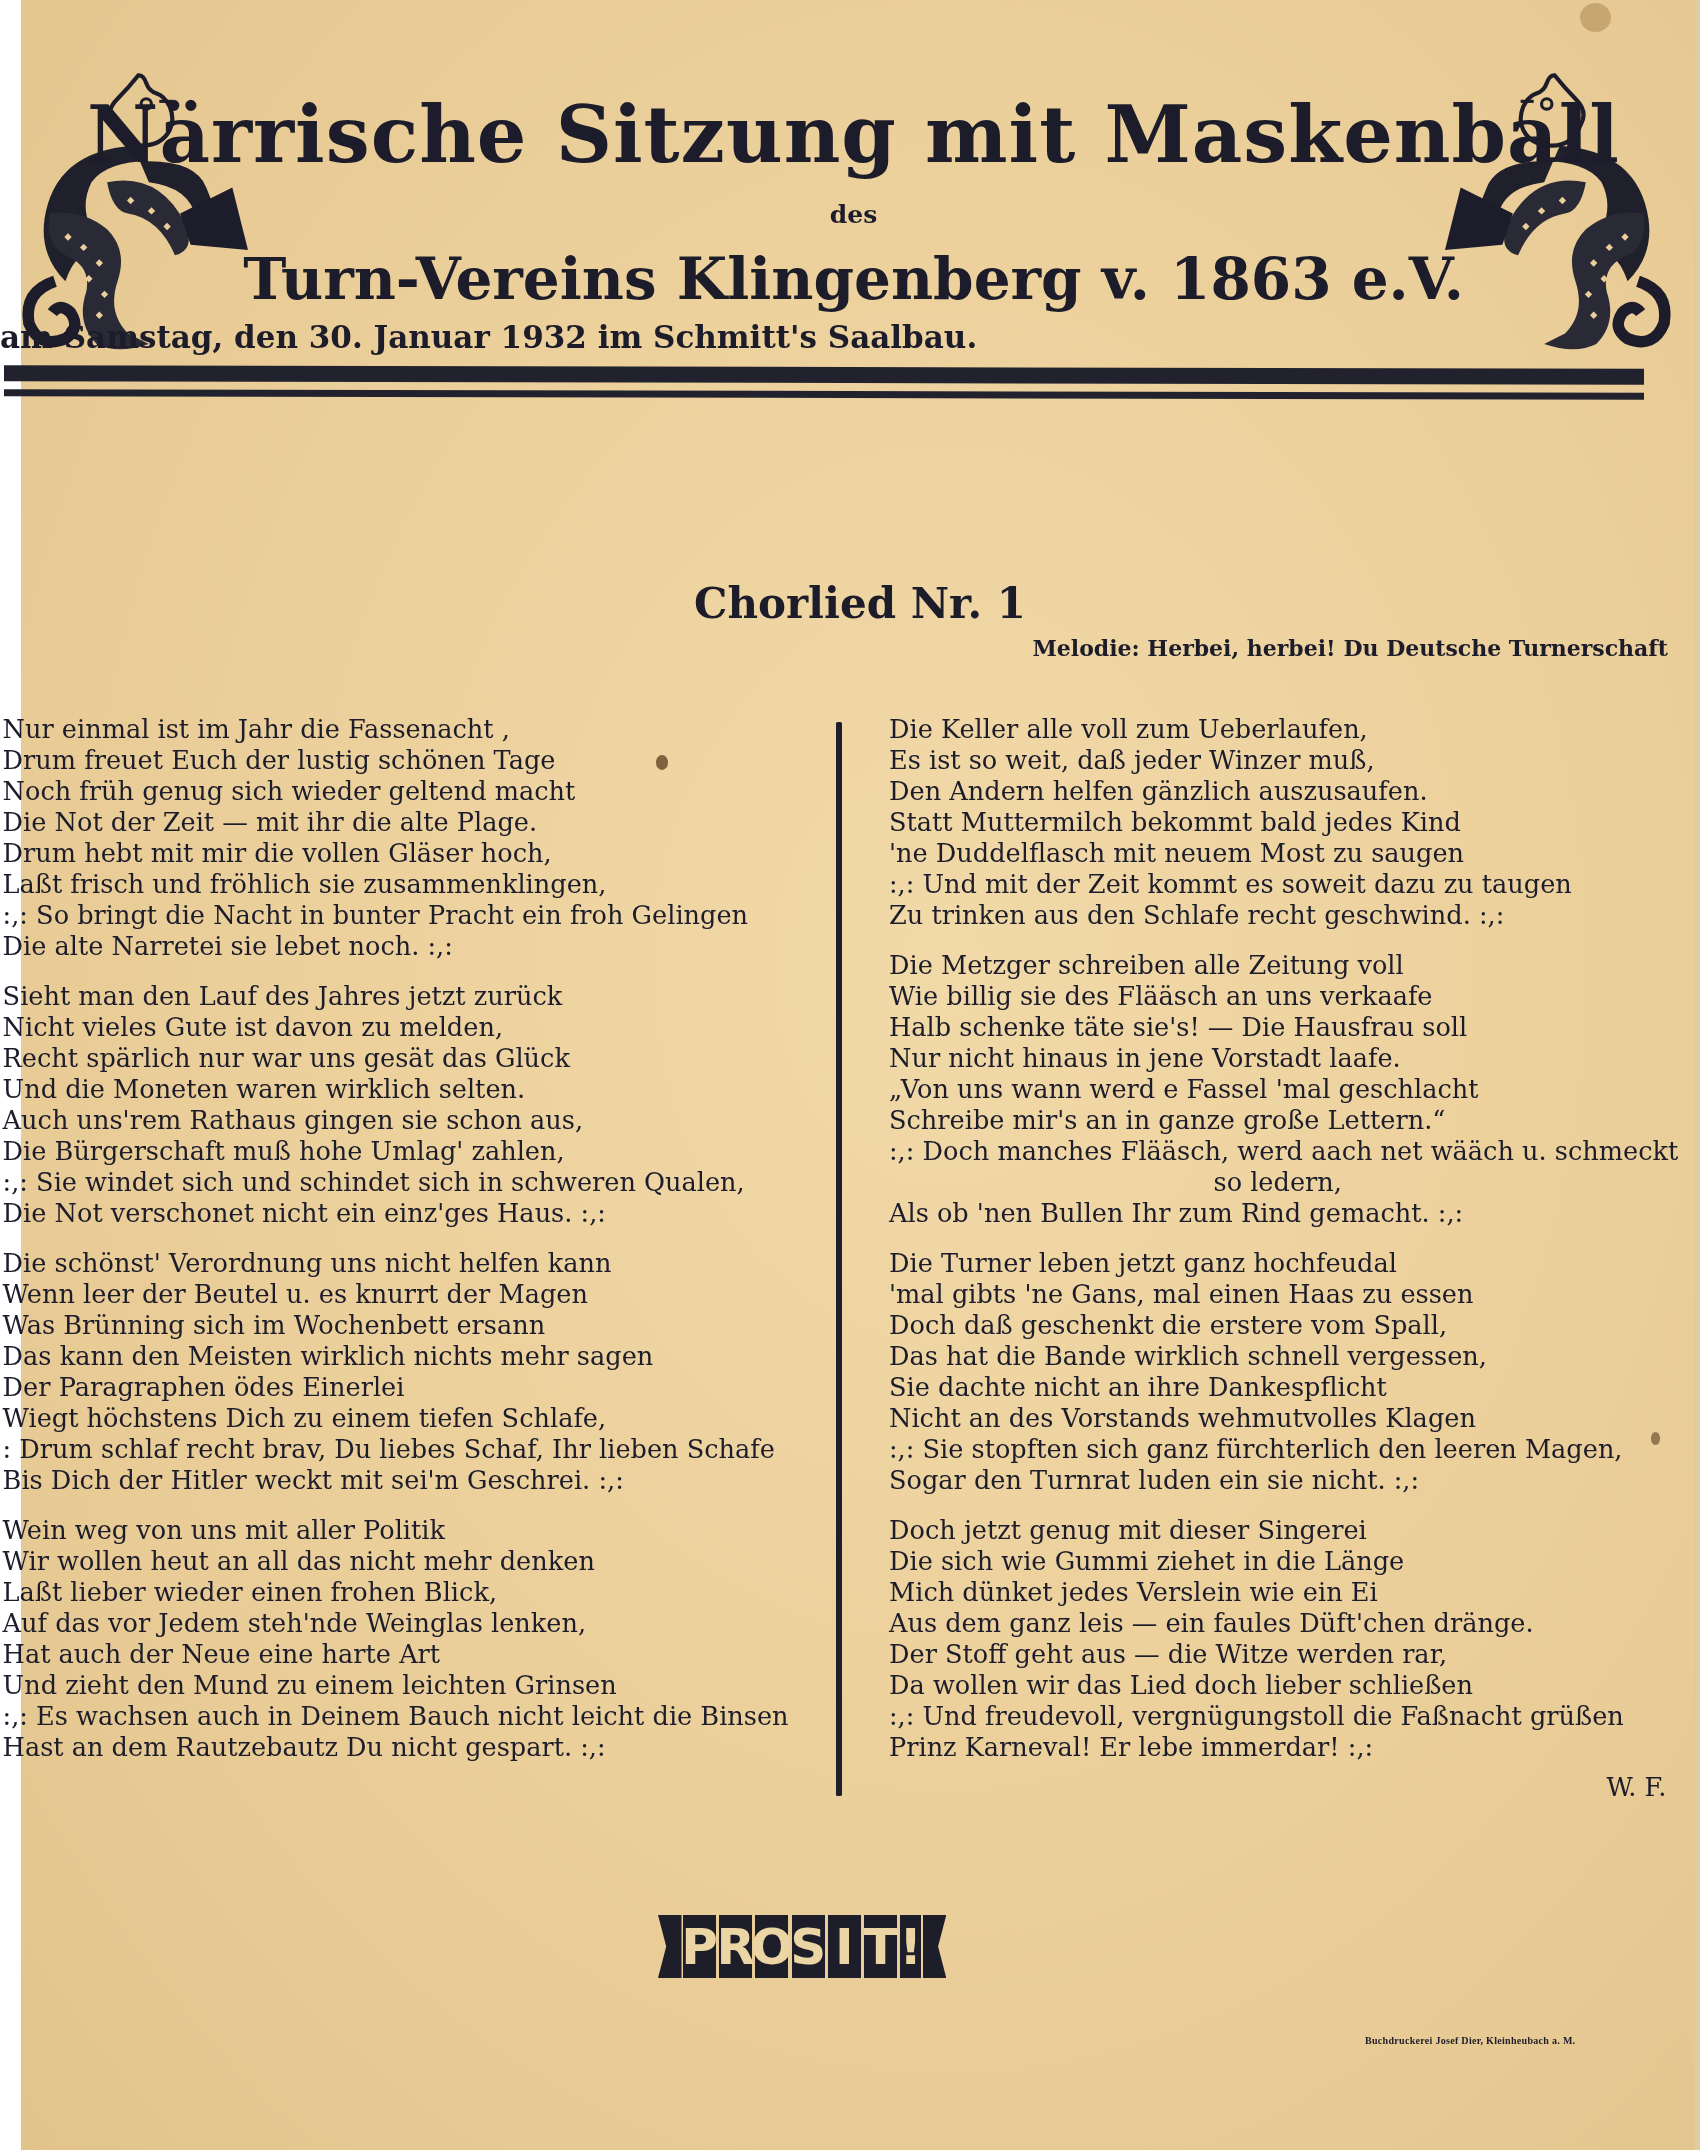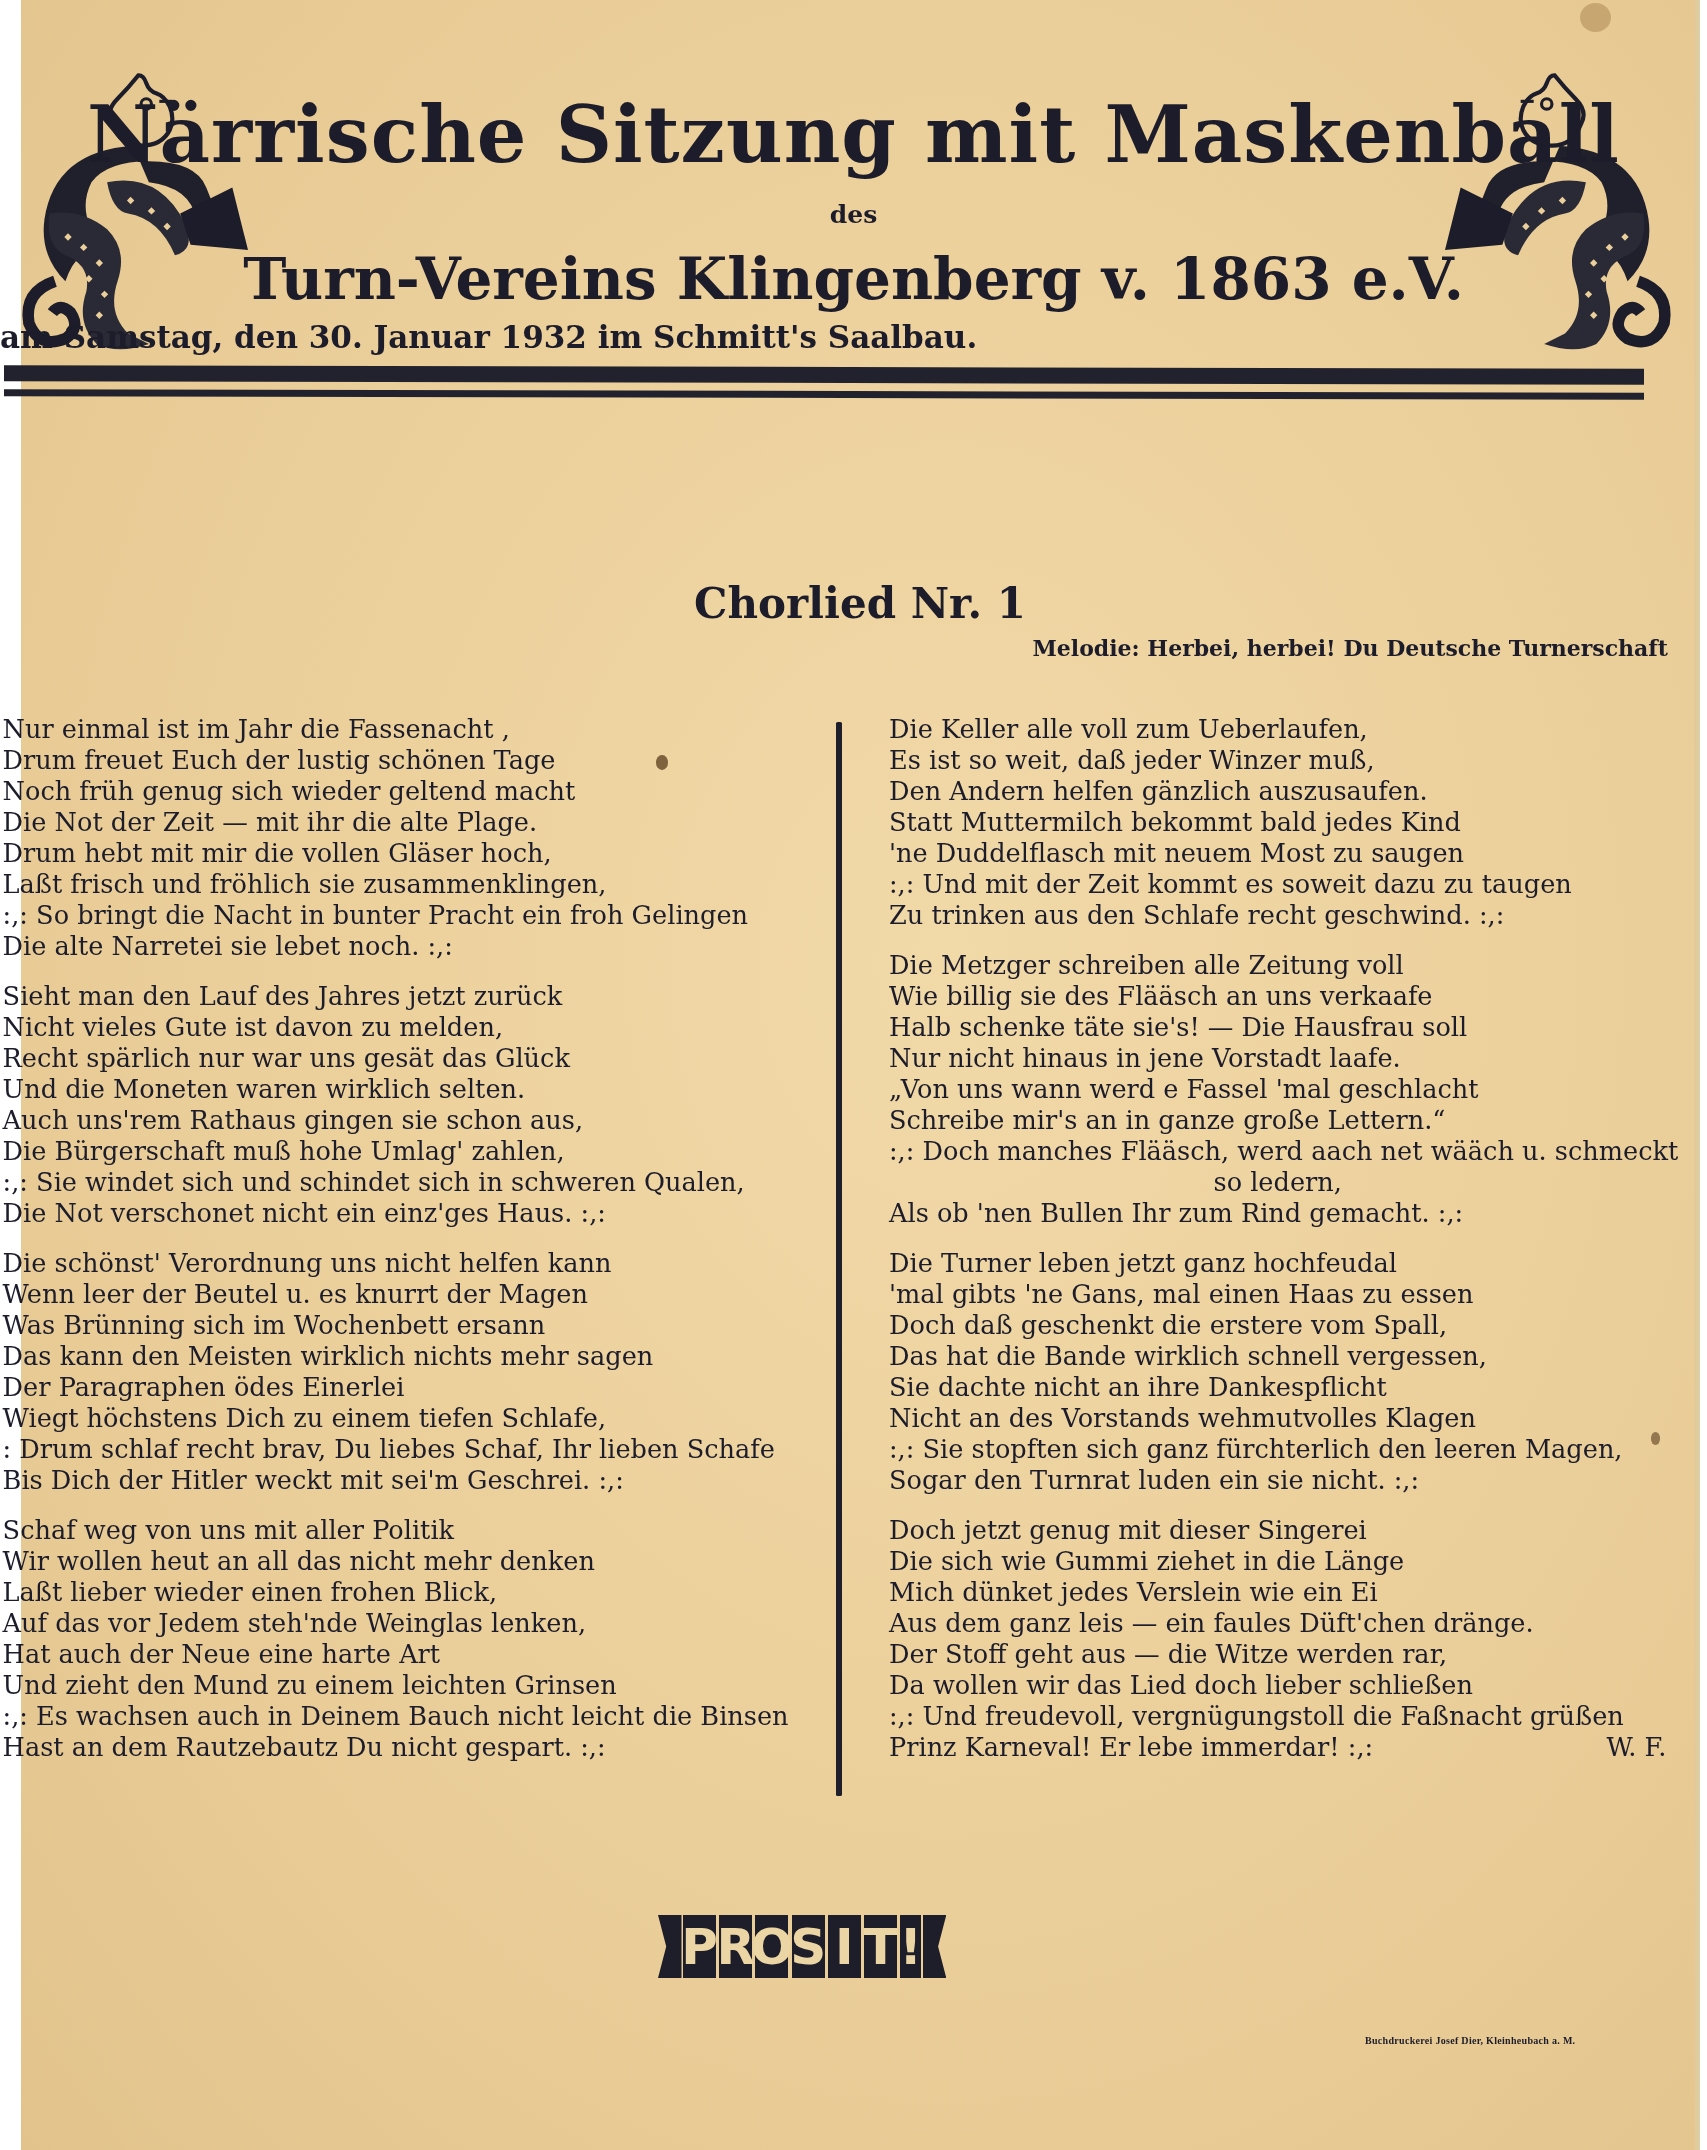--- a/index.html
+++ b/index.html
@@ -61,21 +61,21 @@
     font-weight: bold; font-size: 22px;
   }
 
   
   .col { position: absolute; top: 714px; font-size: 25.6px; line-height: 31px; font-weight: normal; }
   .col.left { left: 2.6px; width: 808px; }
   .col.right { left: 889px; width: 793px; }
   .verse { margin-bottom: 19px; }
   .line { white-space: nowrap; display: block; }
   .line.indent-right { text-align: center; padding-right: 15.6px; }
-  .line .sig { float: right; margin-right: 15.6px; }
+  .line .sig { float: right; margin-right: 15.6px; margin-top: 40px; }
   .divider {
     position: absolute; left: 836px; top: 722px; width: 5.7px; height: 1074px;
     background: #1f1f2b; border-radius: 1.6px;
   }
 
   
   .prosit {
     position: absolute; left: 658px; top: 1915px; height: 63px;
     display: flex; align-items: stretch;
   }
@@ -194,21 +194,21 @@
     <span class="line">Die schönst' Verordnung uns nicht helfen kann</span>
     <span class="line">Wenn leer der Beutel u. es knurrt der Magen</span>
     <span class="line">Was Brünning sich im Wochenbett ersann</span>
     <span class="line">Das kann den Meisten wirklich nichts mehr sagen</span>
     <span class="line">Der Paragraphen ödes Einerlei</span>
     <span class="line">Wiegt höchstens Dich zu einem tiefen Schlafe,</span>
     <span class="line">: Drum schlaf recht brav, Du liebes Schaf, Ihr lieben Schafe</span>
     <span class="line">Bis Dich der Hitler weckt mit sei'm Geschrei. :,:</span>
   </div>
   <div class="verse">
-    <span class="line">Schaf weg von uns mit aller Politik</span>
+    <span class="line">Wein weg von uns mit aller Politik</span>
     <span class="line">Wir wollen heut an all das nicht mehr denken</span>
     <span class="line">Laßt lieber wieder einen frohen Blick,</span>
     <span class="line">Auf das vor Jedem steh'nde Weinglas lenken,</span>
     <span class="line">Hat auch der Neue eine harte Art</span>
     <span class="line">Und zieht den Mund zu einem leichten Grinsen</span>
     <span class="line">:,: Es wachsen auch in Deinem Bauch nicht leicht die Binsen</span>
     <span class="line">Hast an dem Rautzebautz Du nicht gespart. :,:</span>
   </div>
 </div>
 

